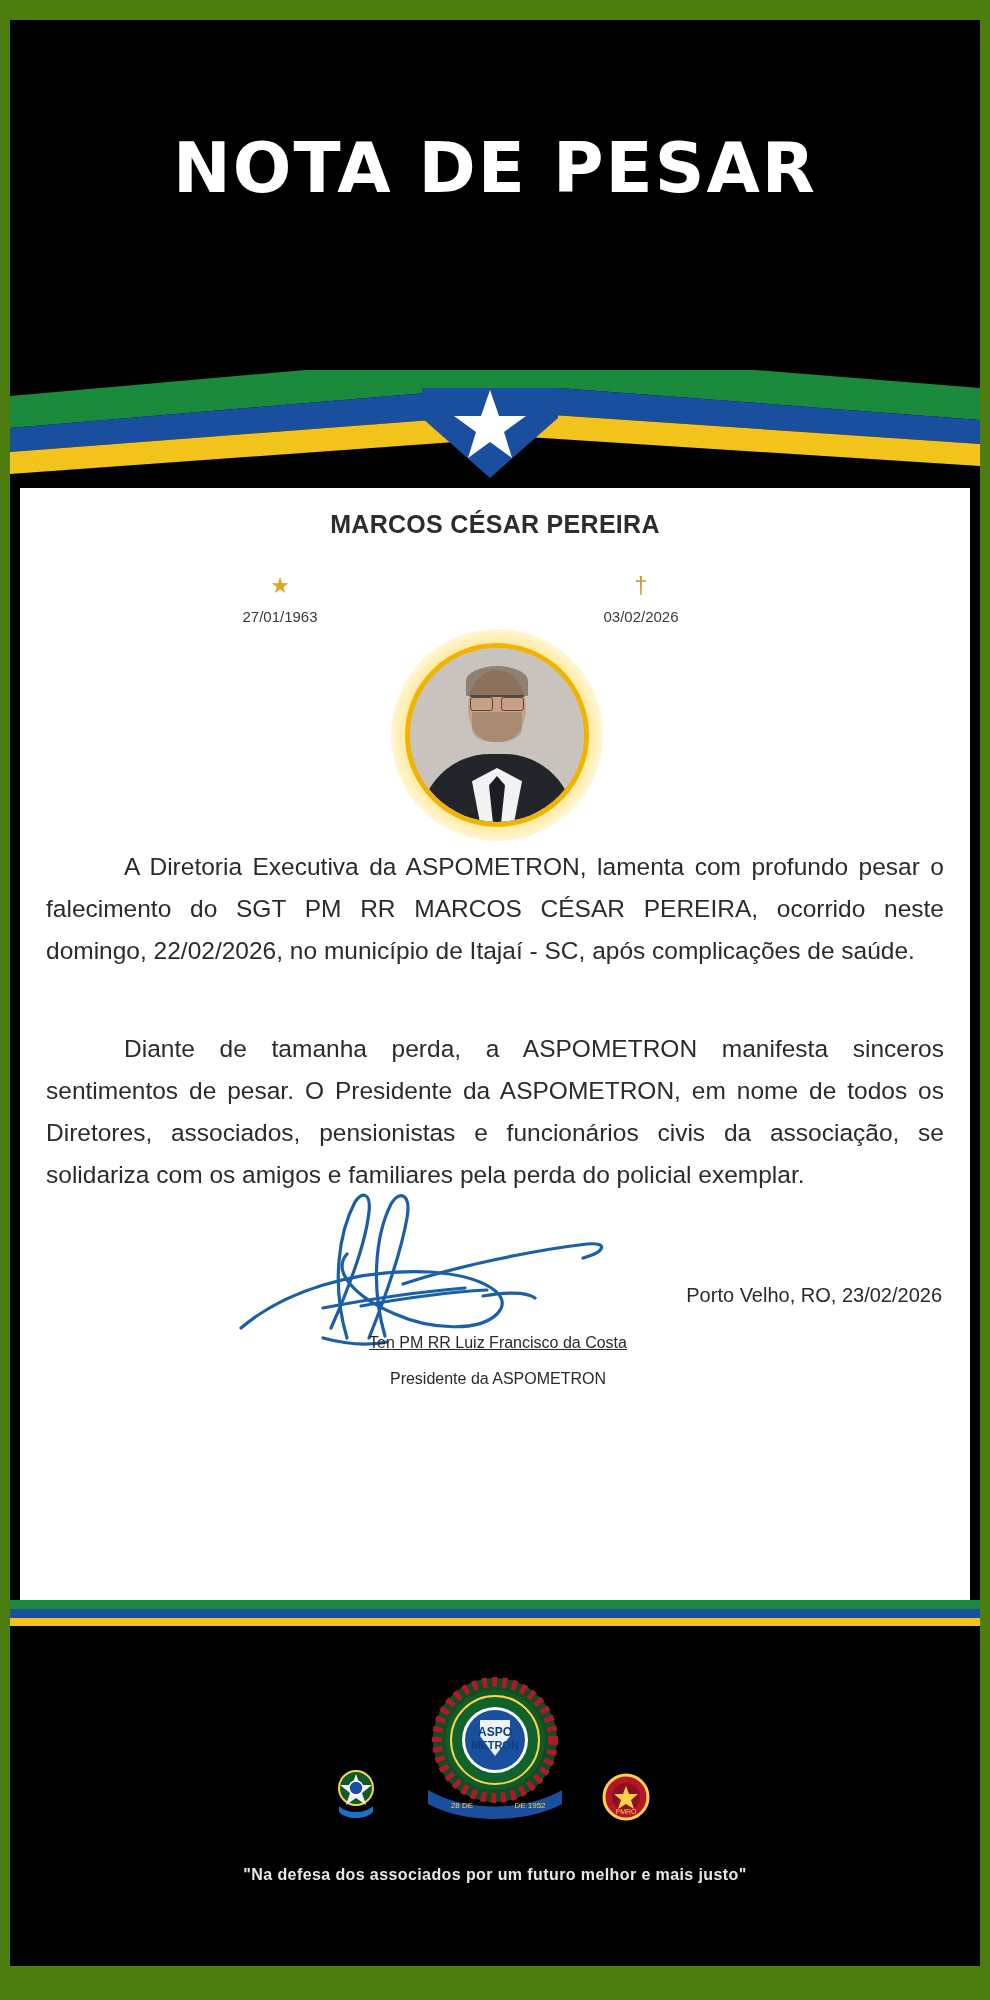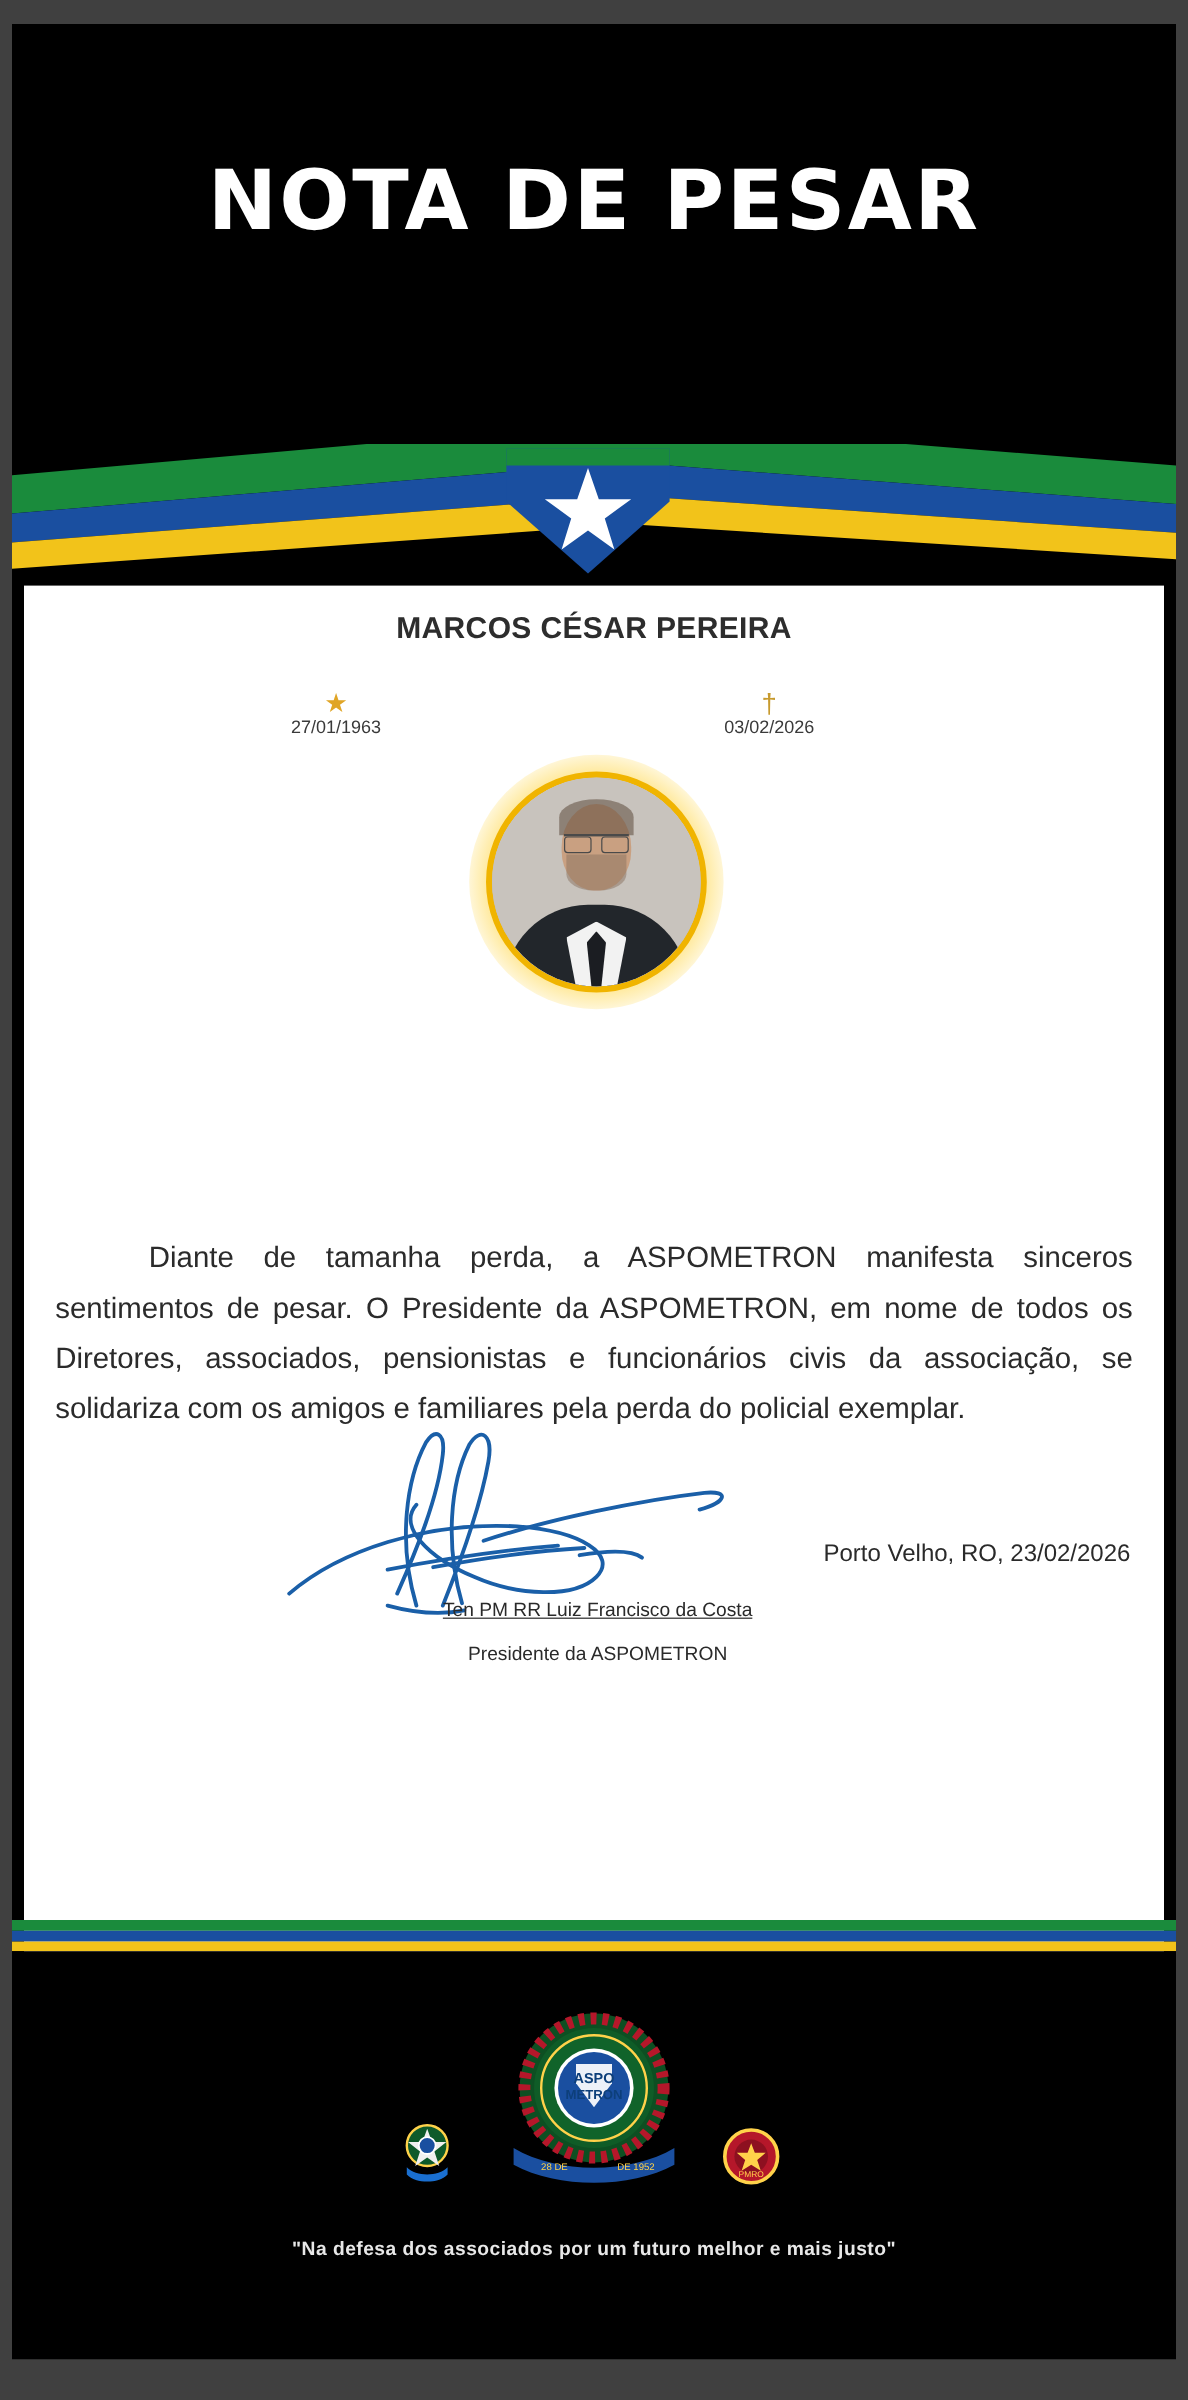--- a/index.html
+++ b/index.html
@@ -6,21 +6,21 @@
   html, body {
     margin: 0; padding: 0;
     background: #000;
     width: 990px;
     font-family: "Liberation Sans", sans-serif;
   }
   #page {
     position: relative;
     width: 990px;
     height: 2000px;
-    background: #404040;
+    background: #4d7c0f;
     overflow: hidden;
   }
   .card {
     position: absolute;
     left: 10px;
     top: 20px;
     width: 970px;
     height: 1946px;
     background: #000000;
     overflow: hidden;
@@ -91,21 +91,21 @@
   .date-block.death { left: 521px; }
   .date-symbol {
     font-size: 22px;
     line-height: 24px;
     color: #e0a526;
   }
   .date-symbol.cross { color: #c79a2e; font-size: 23px; }
   .date-text {
     font-size: 15px;
     color: #3a3a3a;
-    margin-top: 0;
+    margin-top: 10px;
   }
 
   
   .portrait-wrap {
     position: absolute;
     left: 385px;
     top: 155px;
     width: 184px;
     height: 184px;
   }
@@ -346,20 +346,21 @@
             <div class="shirt"></div>
             <div class="tie"></div>
             <div class="head"></div>
             <div class="hair"></div>
             <div class="glasses"></div>
             <div class="beard"></div>
           </div>
         </div>
       </div>
 
+      <div class="para p1">A Diretoria Executiva da ASPOMETRON, lamenta com profundo pesar o falecimento do SGT PM RR MARCOS CÉSAR PEREIRA, ocorrido neste domingo, 22/02/2026, no município de Itajaí - SC, após complicações de saúde.</div>
       <div class="para p2">Diante de tamanha perda, a ASPOMETRON manifesta sinceros sentimentos de pesar. O Presidente da ASPOMETRON, em nome de todos os Diretores, associados, pensionistas e funcionários civis da associação, se solidariza com os amigos e familiares pela perda do policial exemplar.</div>
 
       <div class="sig-area">
         <svg class="sig-svg" width="420" height="170" viewBox="0 0 420 170" xmlns="http://www.w3.org/2000/svg">
           <g fill="none" stroke="#1a5fa8" stroke-width="3.2" stroke-linecap="round">
             <path d="M112,150 C96,96 104,44 120,14 C128,2 136,6 134,24 C130,60 112,104 96,140"></path>
             <path d="M150,148 C136,100 140,48 156,16 C166,0 176,8 172,30 C166,64 150,110 134,150"></path>
             <path d="M88,120 C130,112 180,104 230,100"></path>
             <path d="M126,118 C170,110 214,104 252,102"></path>
             <path d="M6,140 C48,104 120,80 196,84 C250,88 280,108 262,126 C244,144 196,142 160,126 C122,110 96,84 112,66"></path>

